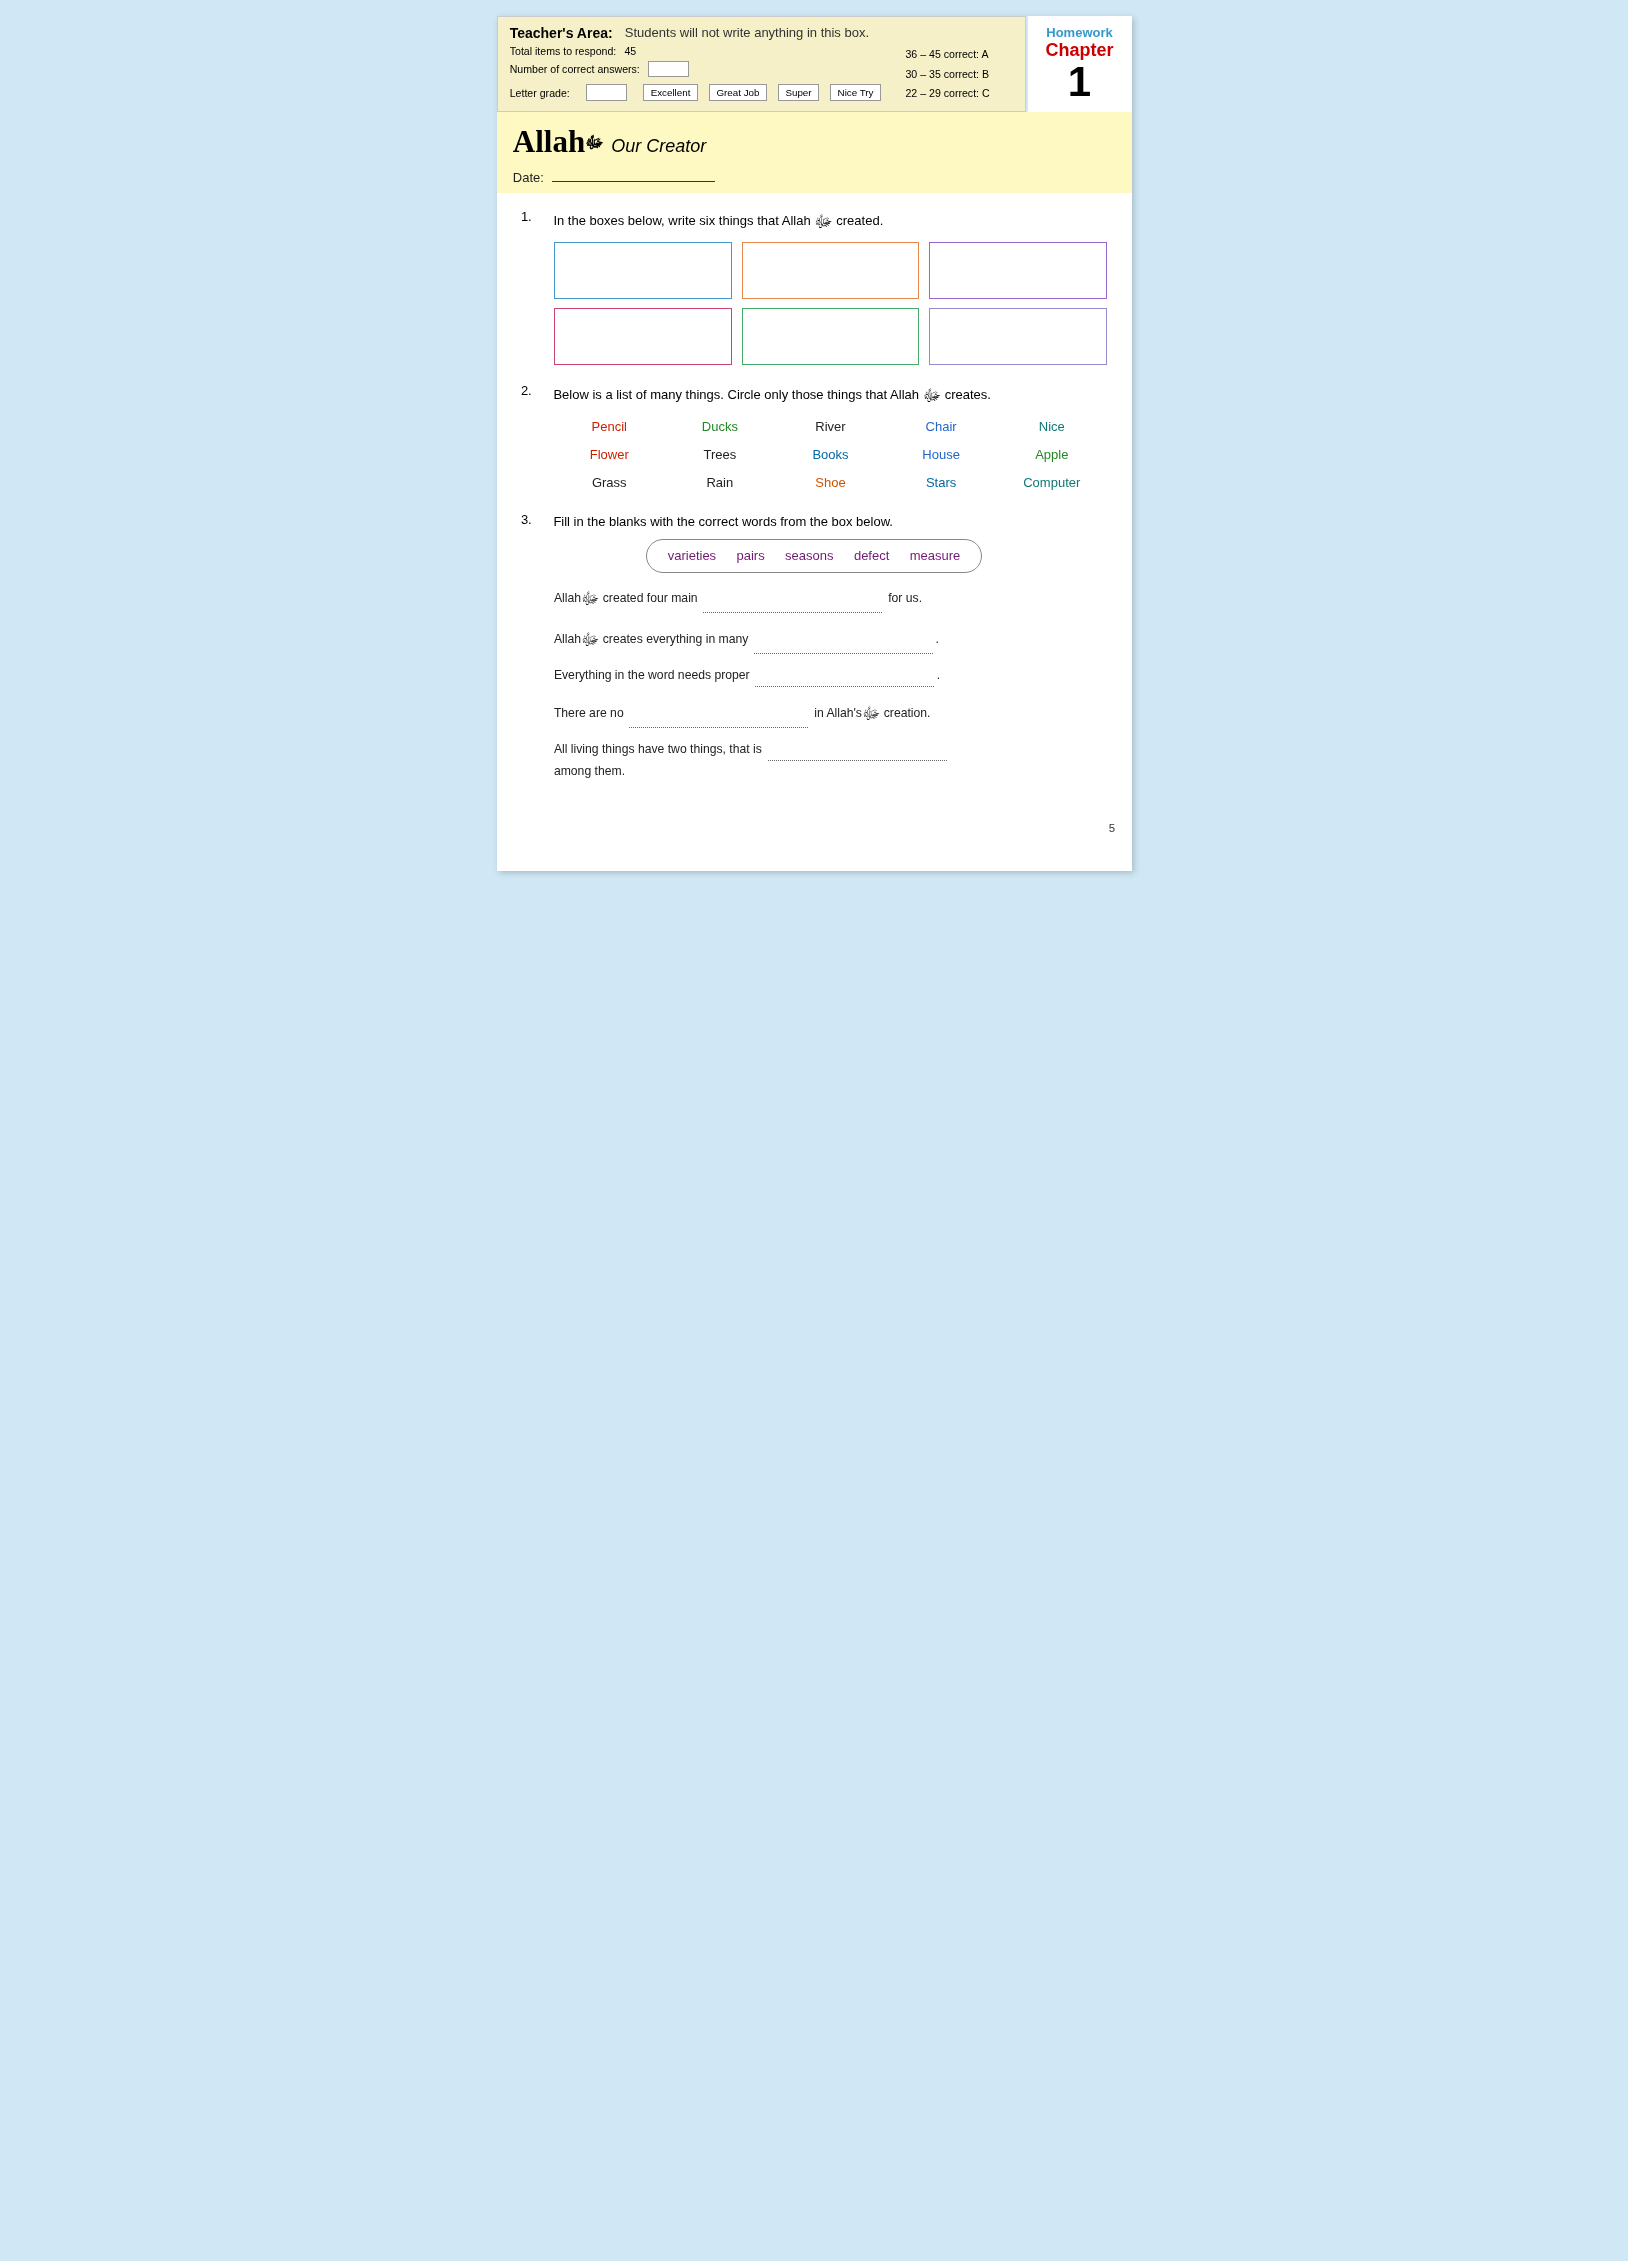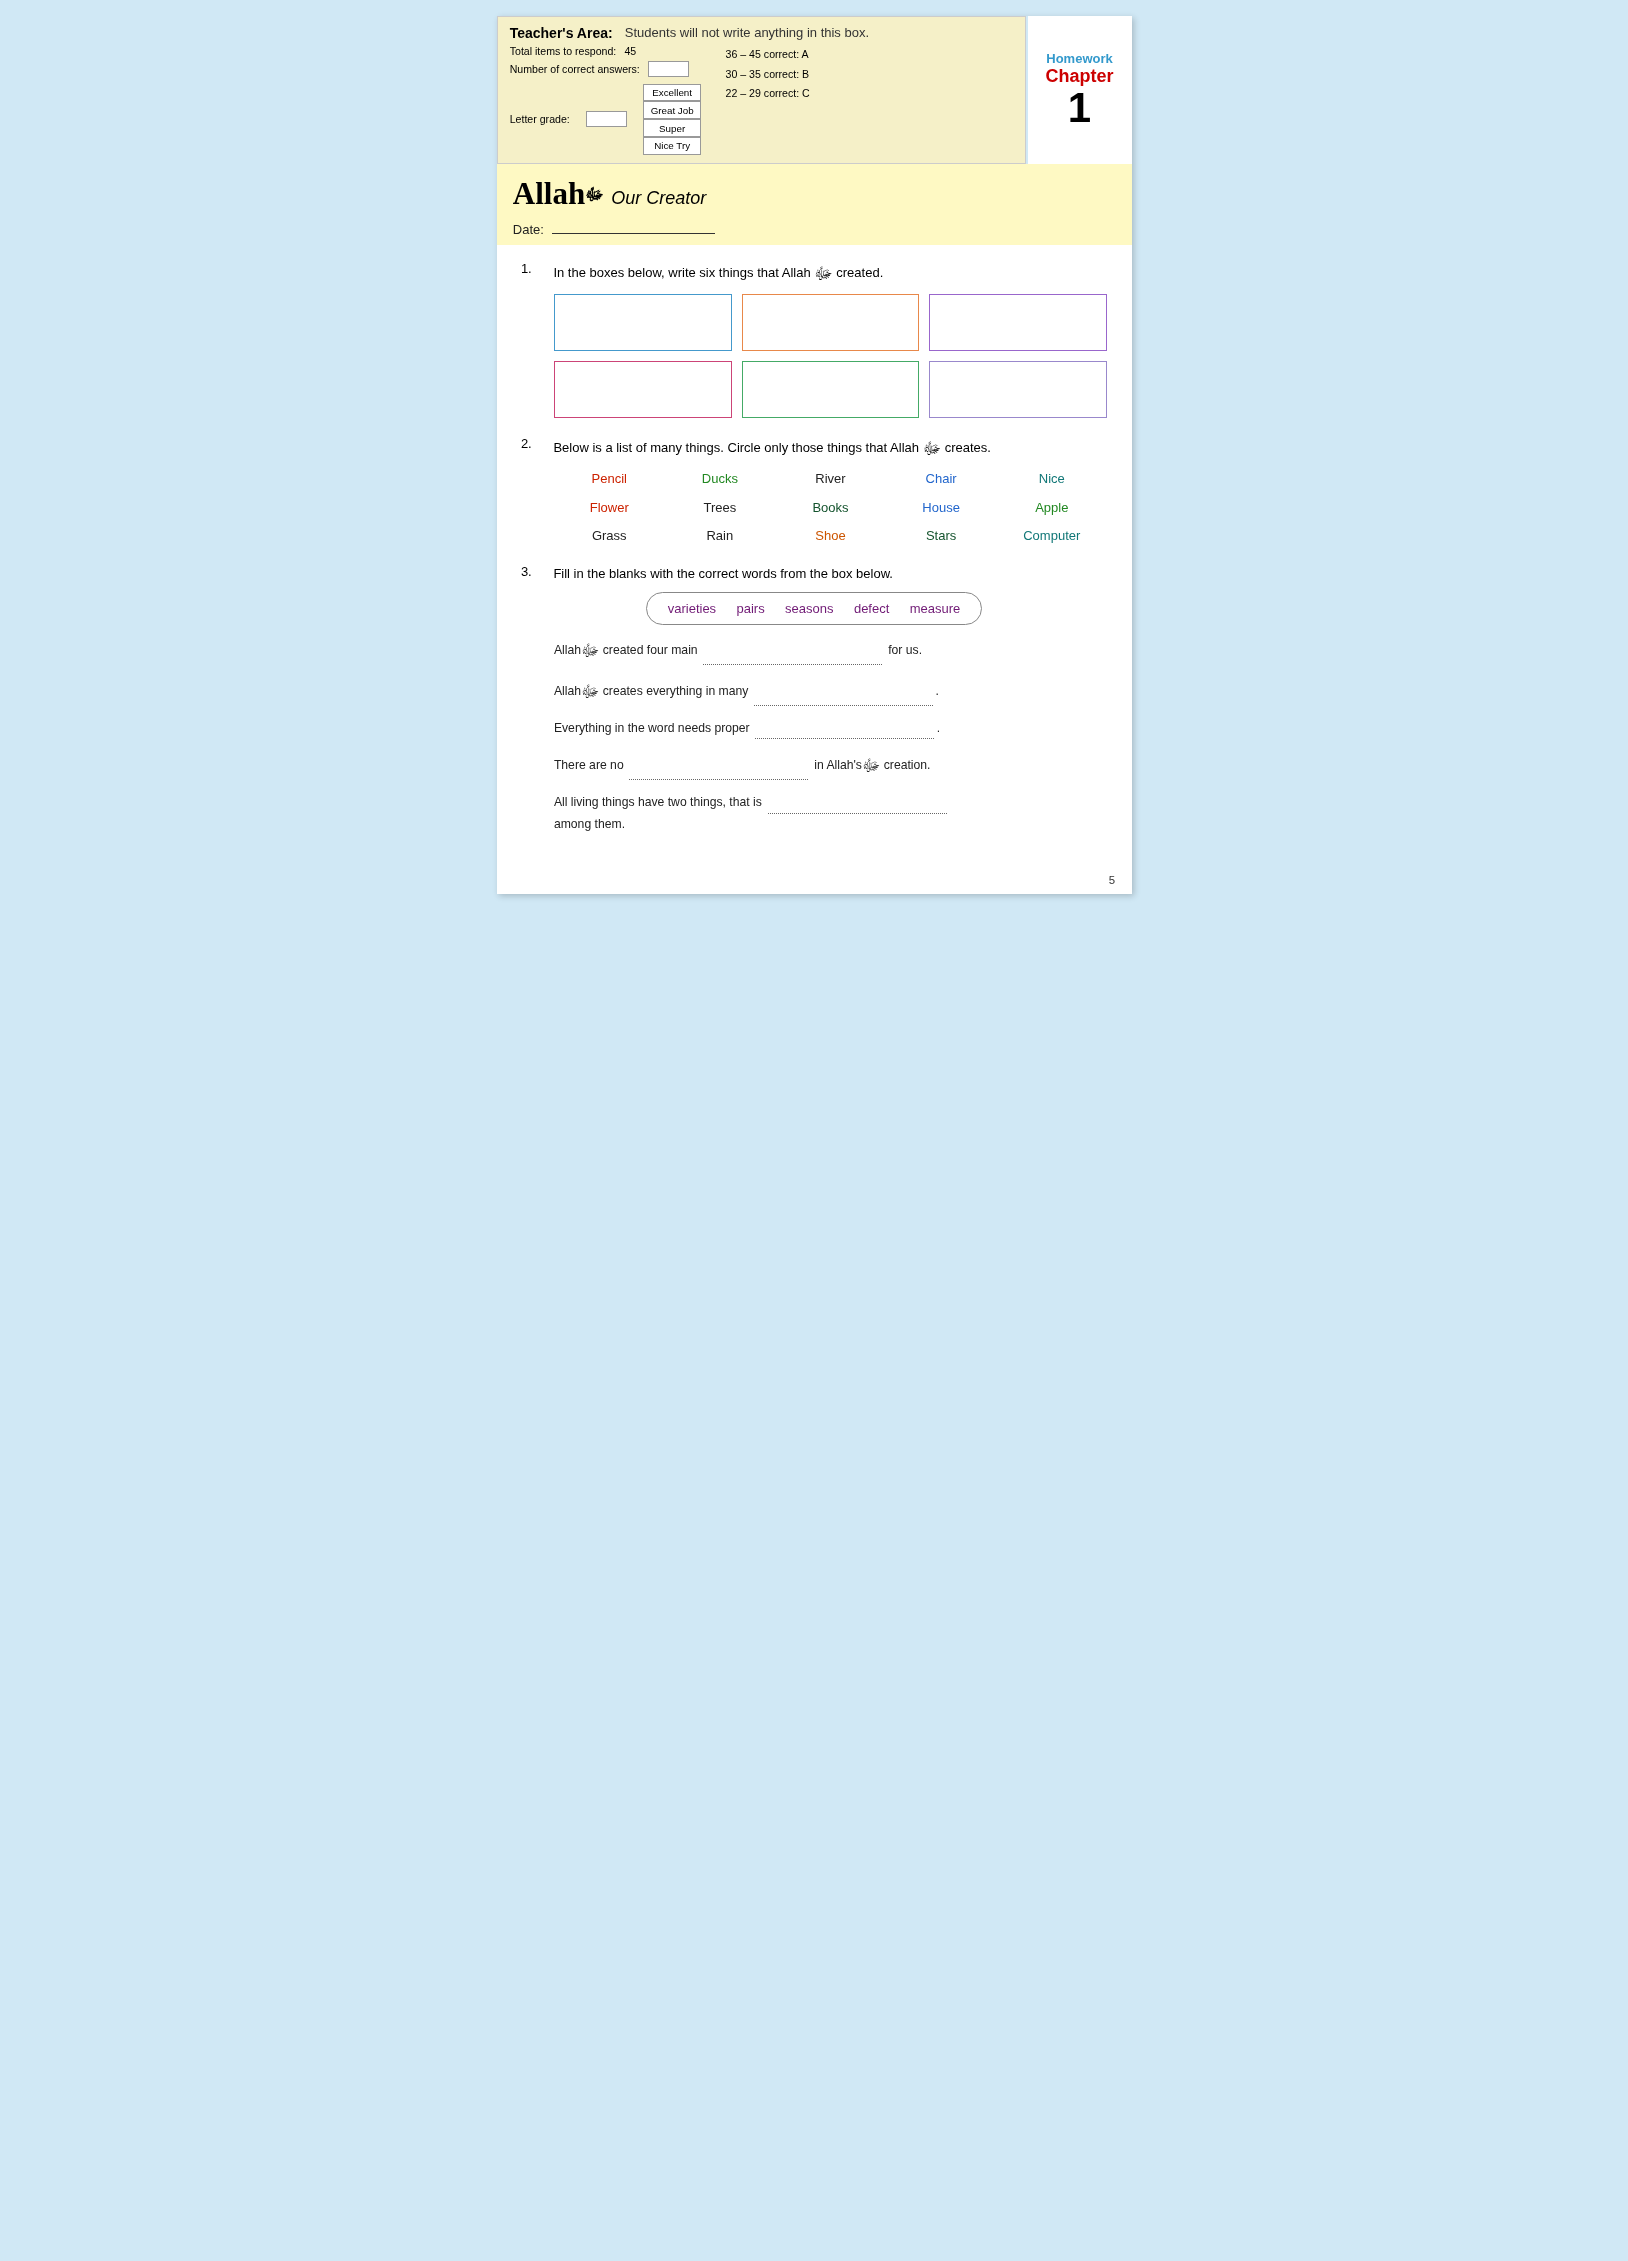--- a/index.html
+++ b/index.html
@@ -54,22 +54,21 @@
       width: 41px;
       height: 16.3px;
       display: inline-block;
     }
     .teachers-middle {
       font-size: 10.6px;
       line-height: 1.8;
     }
     .grade-buttons {
       display: flex;
-      gap: 0;
-      flex-direction: column;
+      gap: 11px;
     }
     .grade-btn {
       border: 0.8px solid #999;
       background: white;
       padding: 2.4px 6.5px;
       font-size: 9.8px;
       cursor: pointer;
     }
     .hw-label {
       color: #3399cc;
@@ -185,21 +184,21 @@
       gap: 6.5px 0;
       margin: 6.5px 0 6.5px 33px;
       text-align: center;
     }
     .word-item {
       font-size: 13px;
       padding: 3.3px 0;
     }
     .color-red { color: #cc2200; }
     .color-green { color: #228822; }
-    .color-darkblue { color: #14532d; }
+    .color-darkblue { color: #0369a1; }
     .color-blue { color: #2266cc; }
     .color-black { color: #222; }
     .color-teal { color: #117777; }
     .color-orange { color: #cc5500; }
     
     .word-box-container {
       display: flex;
       justify-content: center;
       margin: 8.1px 0;
     }

